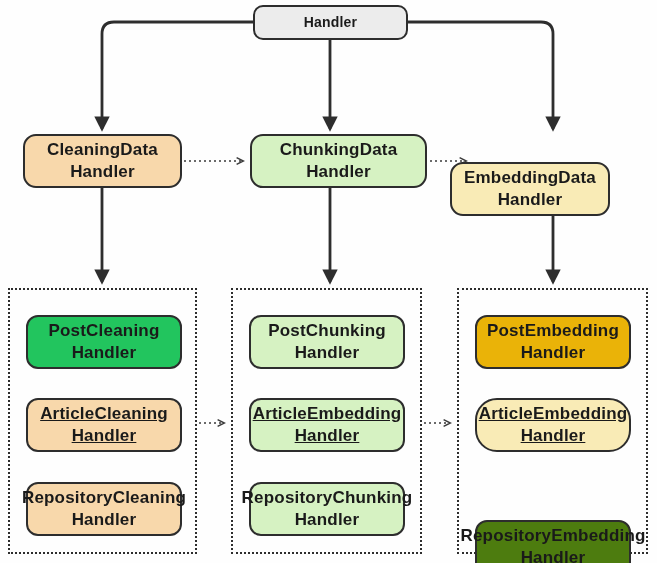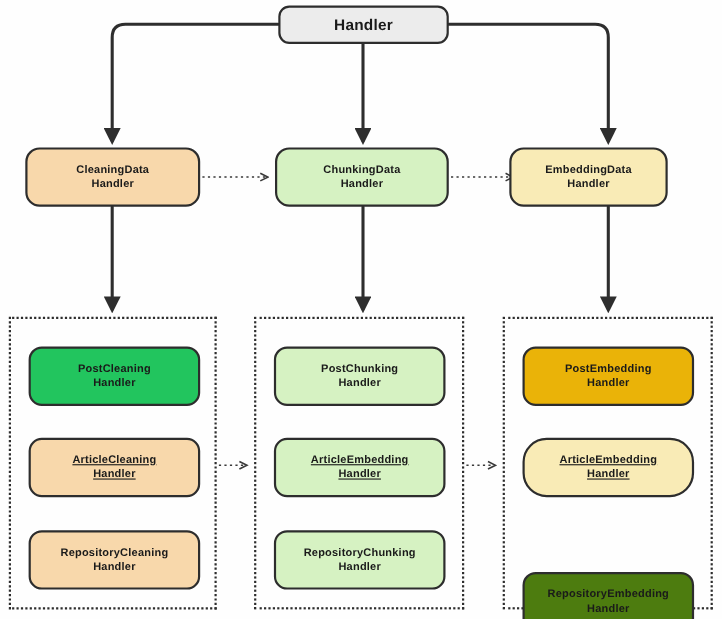--- a/index.html
+++ b/index.html
@@ -26,38 +26,38 @@
   .node {
     position: absolute;
     box-sizing: border-box;
     border: 2.4px solid #2d2d2d;
     border-radius: 13px;
     display: flex;
     align-items: center;
     justify-content: center;
     text-align: center;
     font-weight: 700;
-    font-size: 10px;
+    font-size: 17px;
     line-height: 1.32;
     color: #1a1a1a;
     white-space: pre-line;
     letter-spacing: 0.2px;
   }
   .node.root {
     left: 253px;
     top: 5px;
     width: 155px;
     height: 35px;
     border-radius: 10px;
     font-size: 14px;
   }
   .node.lvl2 { width: 159px; height: 54px; top: 134px; }
   #n-cleaning  { left: 23px;  }
-  #n-chunking  { left: 250px; width: 158px; }
-  #n-embedding { left: 463px; width: 144px; }
+  #n-chunking  { left: 250px; width: 177px; }
+  #n-embedding { left: 450px; width: 160px; margin-top: 28px; }
 
   .group {
     position: absolute;
     box-sizing: border-box;
     top: 288px;
     height: 266px;
     border: 2.5px dotted #2d2d2d;
     background: transparent;
   }
   #g-cleaning  { left: 8px;   width: 189px; }

